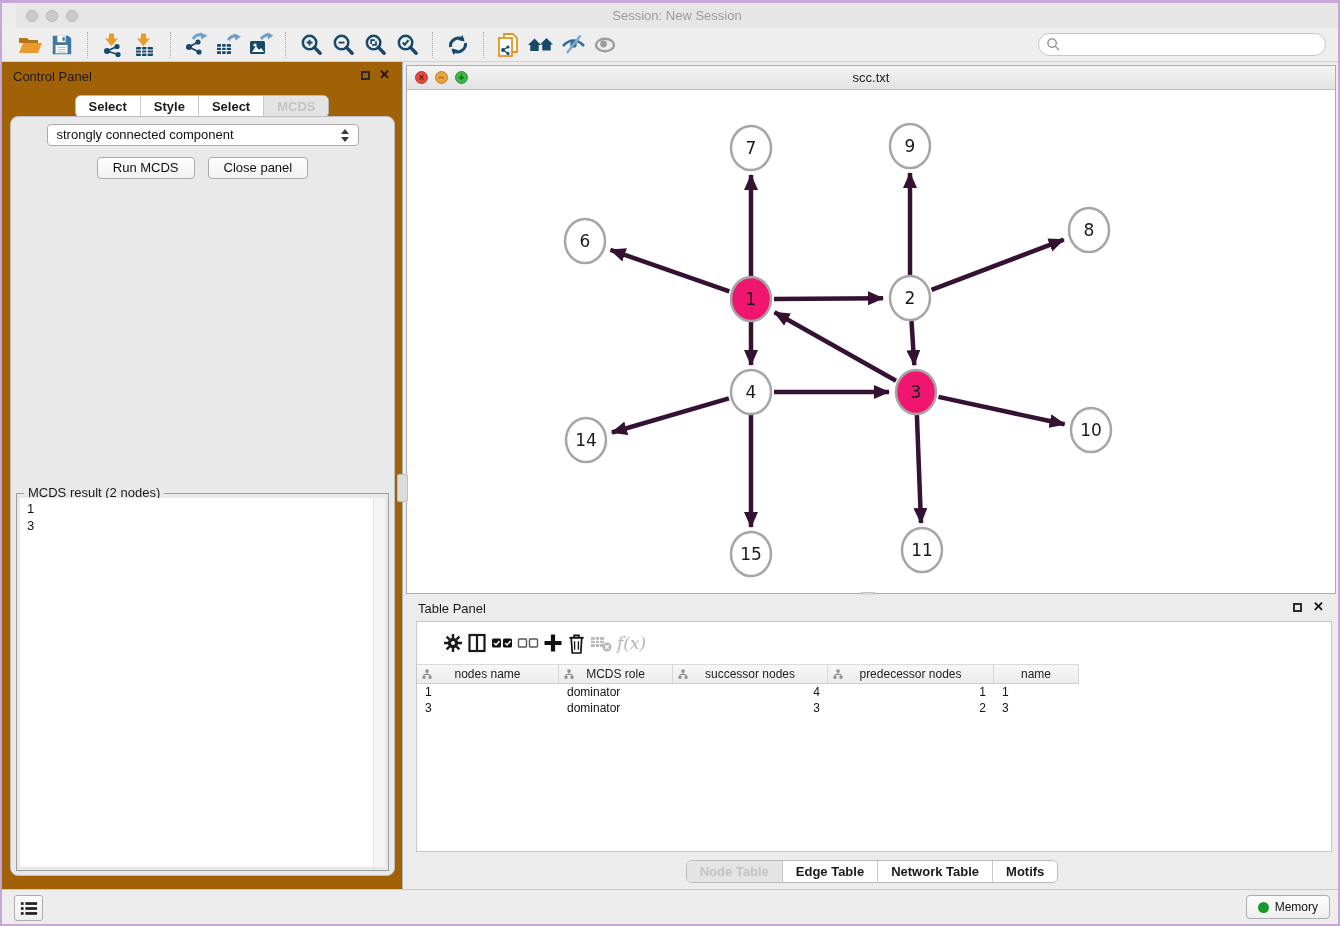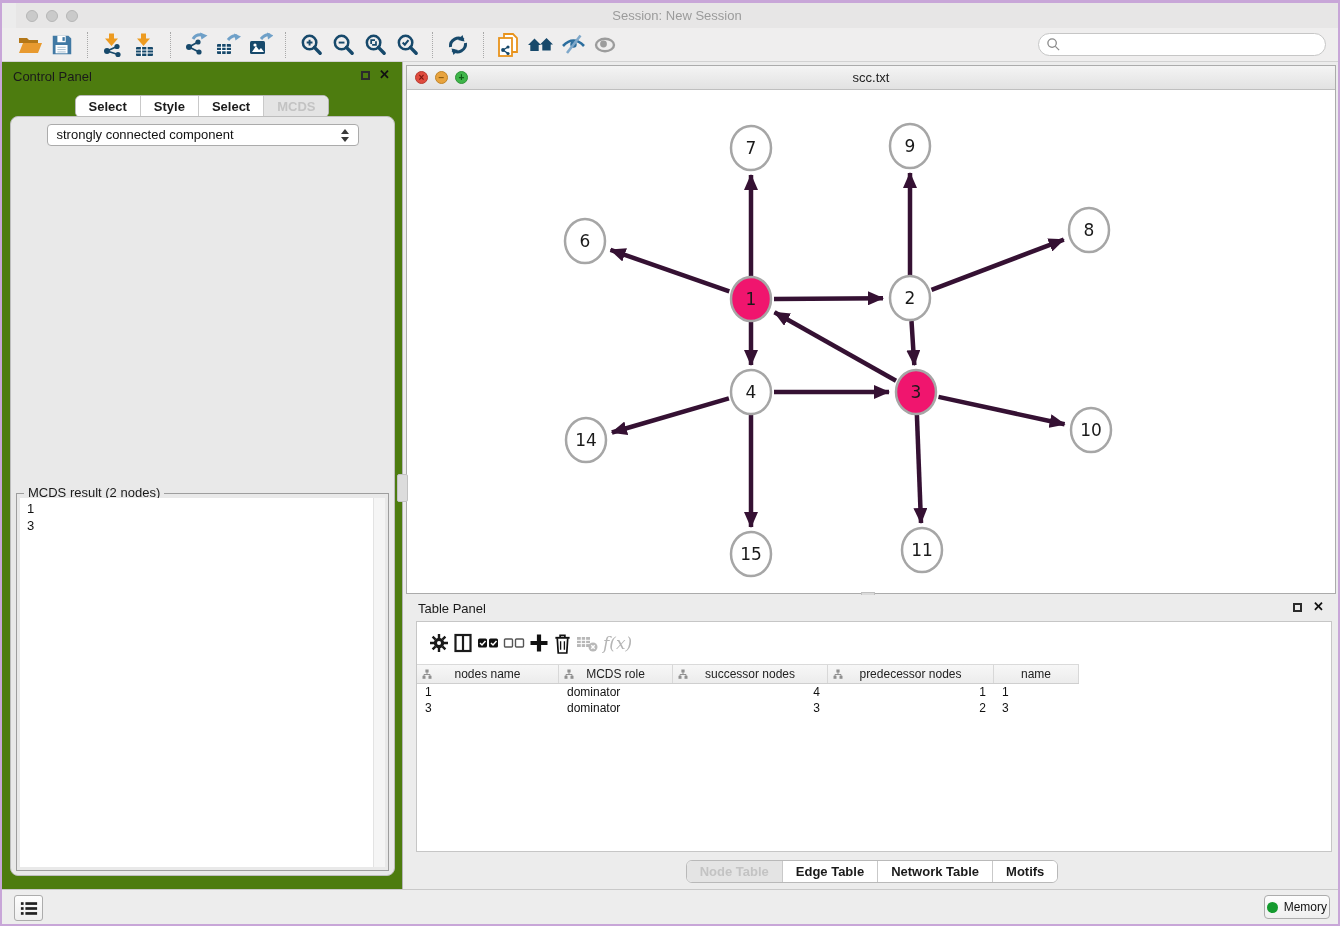--- a/index.html
+++ b/index.html
@@ -18,21 +18,21 @@
            border-bottom:1px solid #D2D2D2;display:flex;align-items:center;padding:0 12px;box-sizing:border-box;}
   .tbtn{width:32px;height:28px;display:flex;align-items:center;justify-content:center;flex:0 0 auto;}
   .tbtn svg{display:block;}
   .sep{width:0;height:26px;border-left:1px dotted #A9A9A9;margin:0 9px;flex:0 0 auto;}
   .searchbox{margin-left:auto;width:288px;height:23px;background:#fff;border:1px solid #C6C6C6;
              border-radius:12px;display:flex;align-items:center;padding-left:7px;box-sizing:border-box;}
   .searchbox input{border:none;outline:none;flex:1;height:18px;font-size:12px;background:transparent;margin-left:4px;}
 
   
   .main{position:absolute;top:59px;left:0;right:0;bottom:34px;display:flex;}
-  .control-panel{width:401px;position:relative;background:#4d7c0f;border-right:1px solid #B4B4B4;box-sizing:border-box;}
+  .control-panel{width:401px;position:relative;background:#a16207;border-right:1px solid #B4B4B4;box-sizing:border-box;}
   .right-area{flex:1;position:relative;background:#ECECEC;}
 
   
   .cp-header{position:absolute;top:0;left:0;right:0;height:30px;}
   .cp-title{position:absolute;left:11px;top:7px;font-size:13px;color:#1A1A1A;}
   .float-ico{position:absolute;top:9px;width:9px;height:9px;border:2px solid #2B2B2B;box-sizing:border-box;}
   .close-ico{position:absolute;top:5px;font-size:13px;font-weight:bold;color:#111;line-height:16px;}
   .cp-header .float-ico{right:32px;}
   .cp-header .close-ico{right:12px;}
 
@@ -78,37 +78,37 @@
   .net-content svg{display:block;width:100%;height:100%;}
   .h-grip{position:absolute;left:458px;top:530px;width:12px;height:7px;background:#DADADA;border:1px solid #C0C0C0;}
 
   
   .table-panel{position:absolute;left:3px;top:533px;right:0;bottom:0;background:#ECECEC;}
   .tp-header{position:relative;height:41px;}
   .tp-title{position:absolute;left:12px;top:6px;font-size:13px;color:#1A1A1A;}
   .tp-header .float-ico{right:36px;top:8px;}
   .tp-header .close-ico{right:14px;top:4px;}
   .tp-inner{position:absolute;top:26px;left:10px;right:6px;bottom:38px;background:#fff;border:1px solid #C6C6C6;}
-  .tp-toolbar{height:42px;display:flex;align-items:center;padding-left:12px;gap:4px;}
+  .tp-toolbar{height:42px;display:flex;align-items:center;padding-left:26px;gap:4px;}
   .tico{display:flex;align-items:center;justify-content:center;}
   .fx{font-family:"DejaVu Serif",serif;font-style:italic;font-size:17px;color:#B5B5B5;}
   .thead{display:inline-flex;height:18px;background:linear-gradient(#F7F7F7,#ECECEC);
          border-top:1px solid #DADADA;border-bottom:1px solid #CFCFCF;}
   .th{position:relative;box-sizing:border-box;border-right:1px solid #D8D8D8;font-size:12px;color:#222;
       display:flex;align-items:center;justify-content:center;}
   .th svg{position:absolute;left:5px;top:4px;}
   .tr{display:flex;height:16px;align-items:center;font-size:12px;color:#111;}
   .td{box-sizing:border-box;padding:0 8px;white-space:nowrap;overflow:hidden;}
   .tp-tabs{position:absolute;bottom:7px;left:0;right:0;display:flex;justify-content:center;}
 
   
   .statusbar{position:absolute;bottom:0;left:0;right:0;height:34px;background:#EDEDED;border-top:1px solid #C9C9C9;}
   .list-btn{position:absolute;left:12px;top:5px;width:27px;height:24px;background:linear-gradient(#FDFDFD,#EFEFEF);
             border:1px solid #ACACAC;border-radius:3px;display:flex;align-items:center;justify-content:center;}
-  .memory-btn{position:absolute;right:8px;top:5px;height:24px;padding:0 2px;border:1px solid #ACACAC;border-radius:4px;
+  .memory-btn{position:absolute;right:8px;top:5px;height:24px;padding:0 11px;border:1px solid #ACACAC;border-radius:4px;
               background:linear-gradient(#FDFDFD,#EFEFEF);display:flex;align-items:center;gap:6px;font-size:12px;color:#111;box-sizing:border-box;}
   .mem-dot{width:11px;height:11px;border-radius:50%;background:#149A2E;}
 </style>
 </head>
 <body>
 
 <div class="app">
 
   <div class="titlebar">
     <div class="traffic">
@@ -276,20 +276,24 @@
           </div>
       </div>
       <div class="cp-content">
         <div class="select">
           <span>strongly connected component</span>
           <span class="spinner">
             <i class="spin-up"></i>
               <i class="spin-down"></i>
           </span>
         </div>
+        <div class="btn-row">
+          <button class="btn">Run MCDS</button>
+          <button class="btn">Close panel</button>
+        </div>
         <div class="groupbox">
           <span class="groupbox-legend">MCDS result (2 nodes)</span>
           <div class="result-area">
             <div class="result-lines">
                 <div>1</div>
                 <div>3</div>
               </div>
             <div class="scroll-track"></div>
           </div>
         </div>

